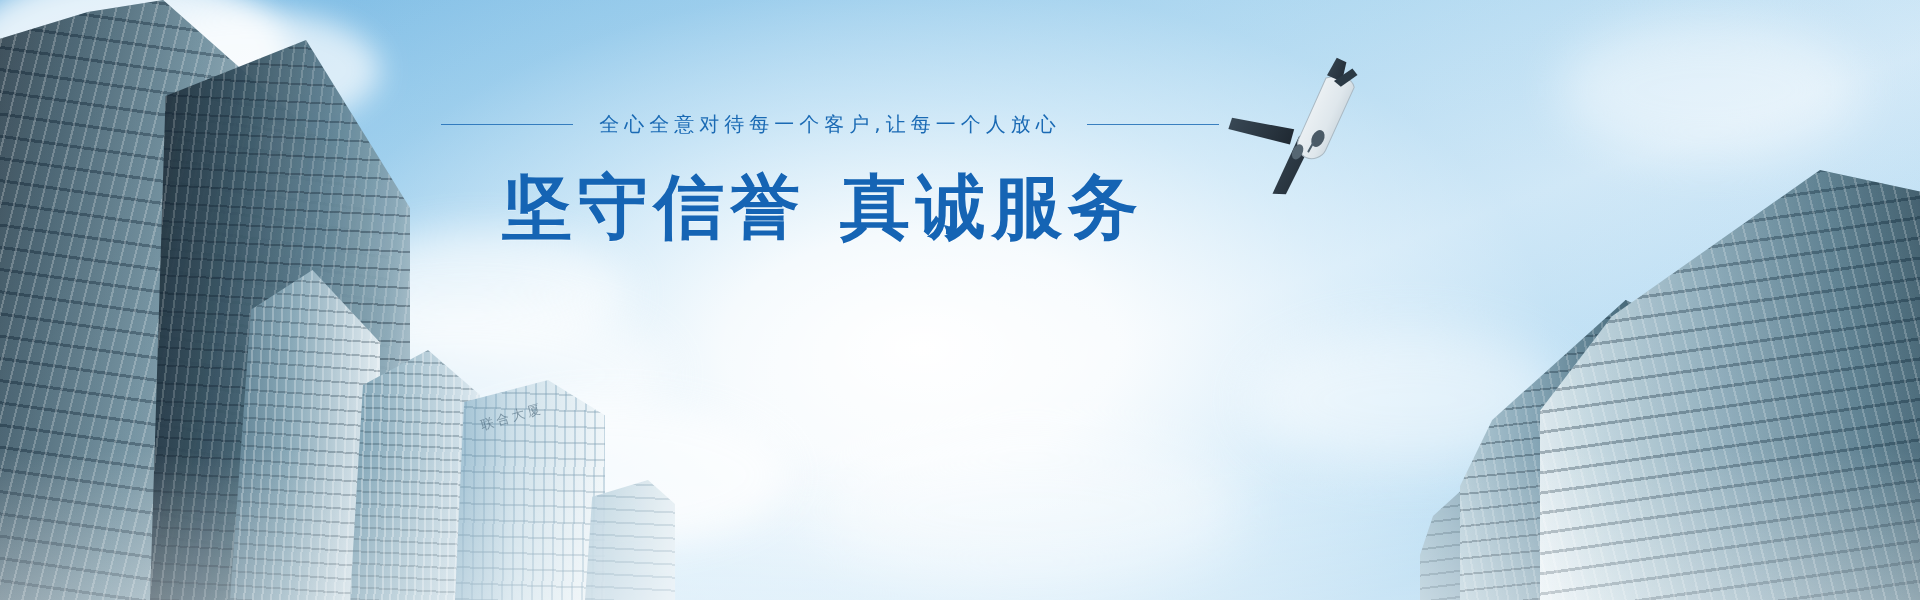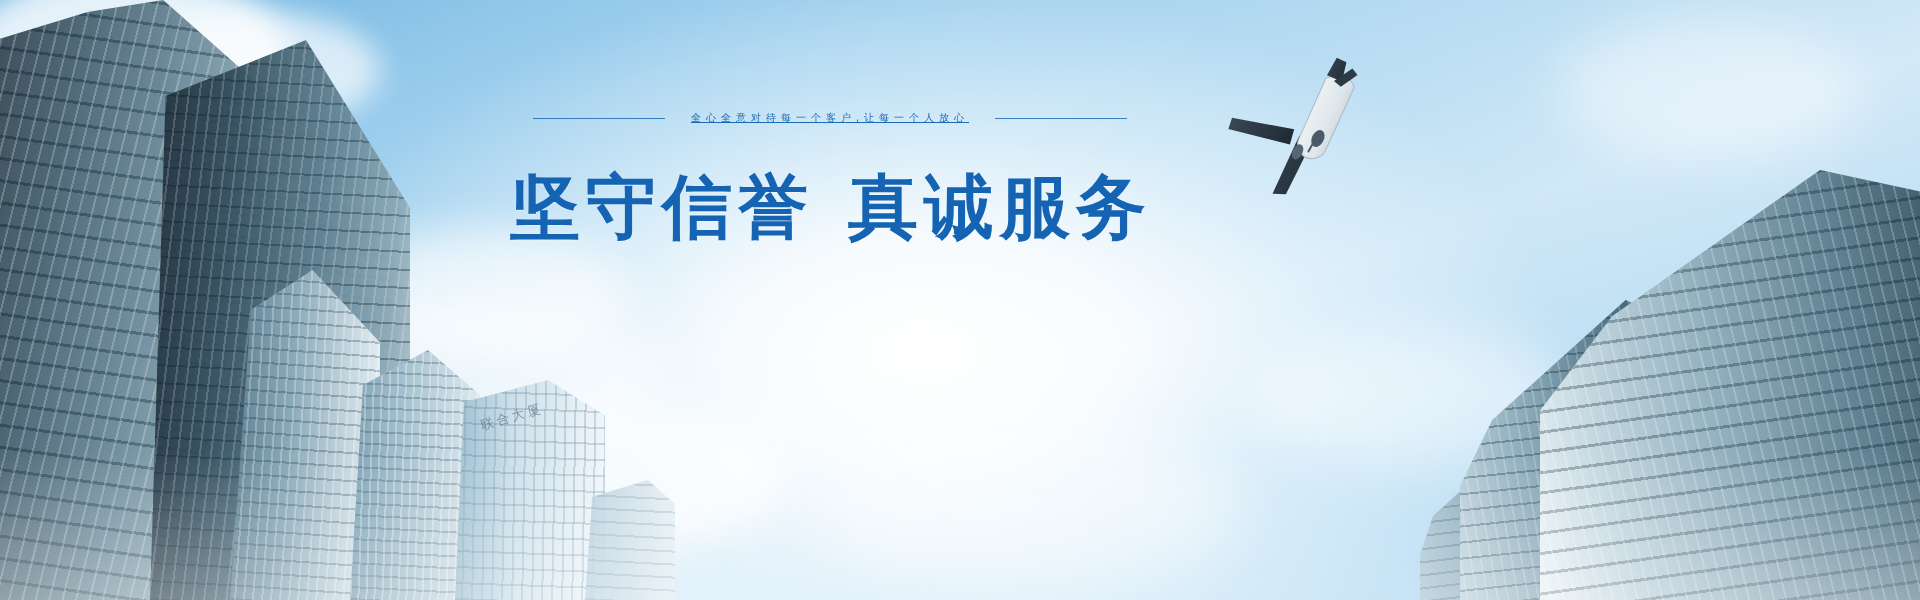--- a/index.html
+++ b/index.html
@@ -190,40 +190,38 @@
   .tagline-row {
     position:absolute;
     left:0; top:111px; width:1660px;
     display:flex; align-items:center; justify-content:center; gap:26px;
   }
   .rule { height:1px; background:#1f6cb5; opacity:.85; }
   .rule-left  { width:132px; }
   .rule-right { width:132px; }
   .tagline {
     font-family:"DejaVu Sans", sans-serif;
-    font-size:10px;
+    font-size:20px;
     letter-spacing:5px;
     color:#1a6ab4;
     white-space:nowrap;
-    text-decoration:underline;
   }
 
   .headline {
     position:absolute;
     left:0; top:168px; width:1646px;
     text-align:center;
     font-family:"DejaVu Serif", serif;
     font-weight:bold;
     font-size:70px;
     line-height:1.12;
     letter-spacing:6px;
     color:#1564b4;
     white-space:nowrap;
     text-shadow:0 1px 0 rgba(255,255,255,0.35);
-    margin-left:8px;
   }
   .headline .gap { display:inline-block; width:34px; }
 
   .subtitle-box {
     position:absolute;
     left:517px; top:263px;
     width:606px; height:48px;
     border:1px solid #2a72b8;
     display:flex; align-items:center; justify-content:center;
     background:rgba(255,255,255,0.04);

